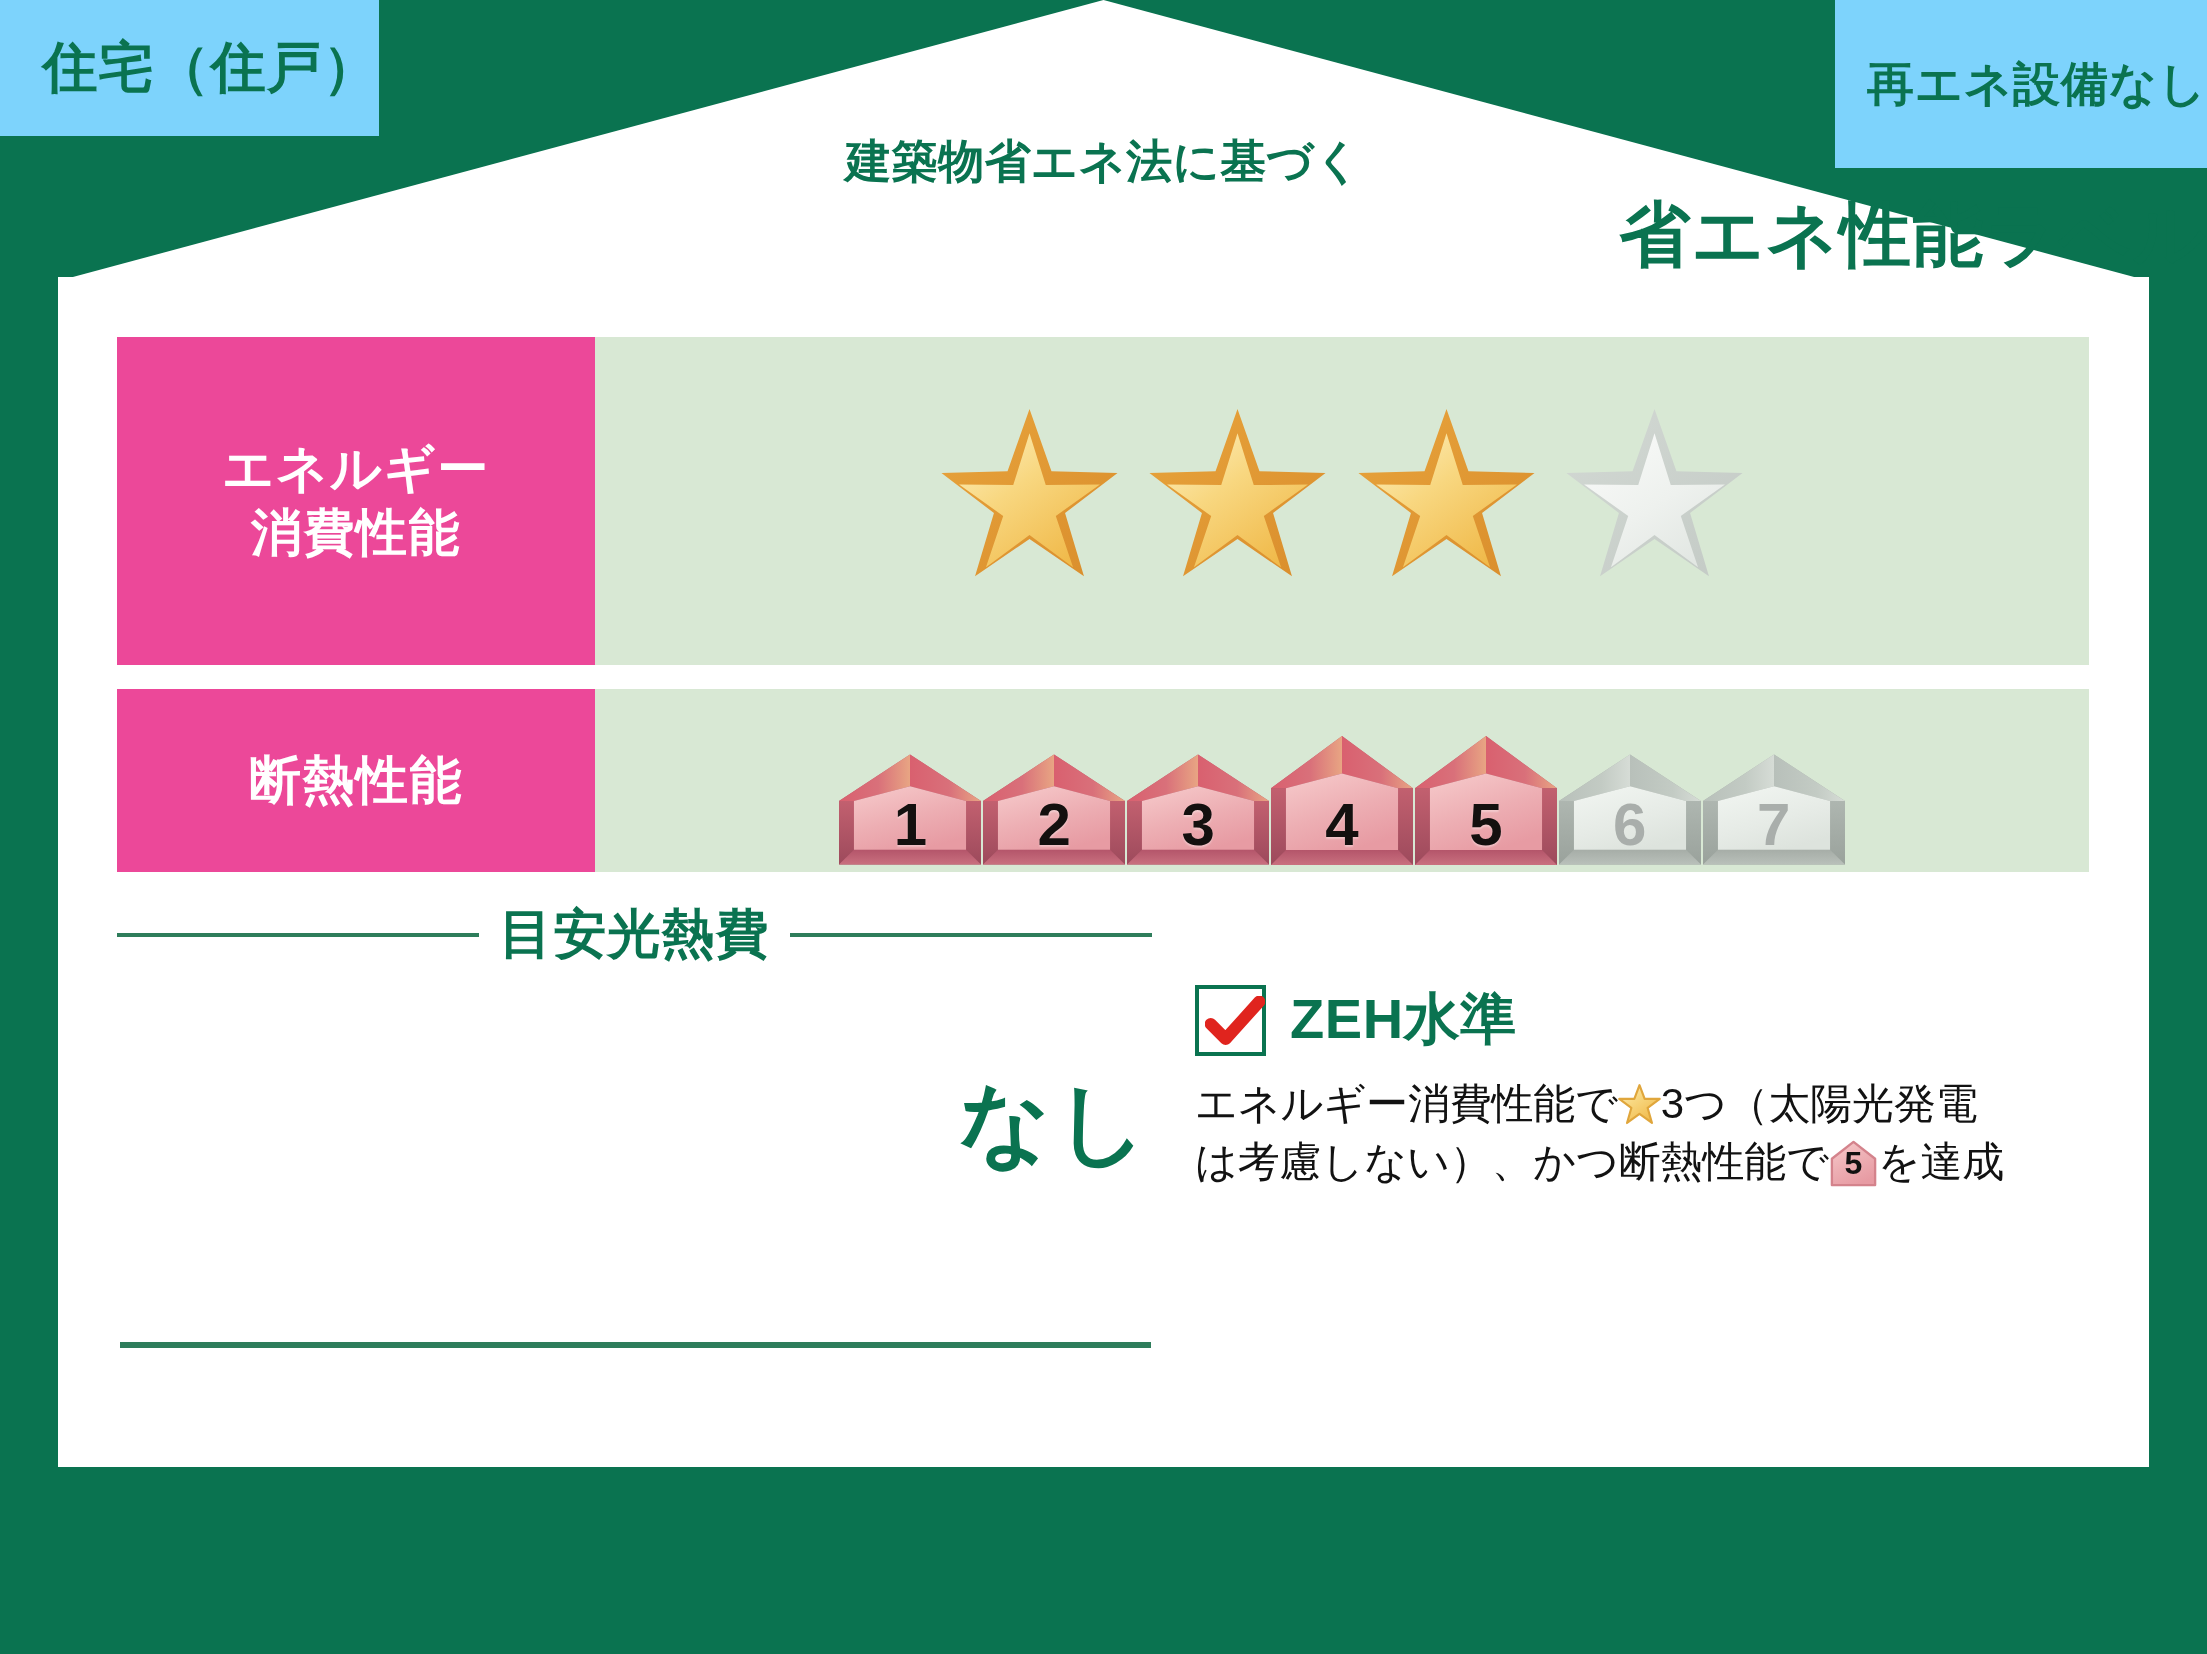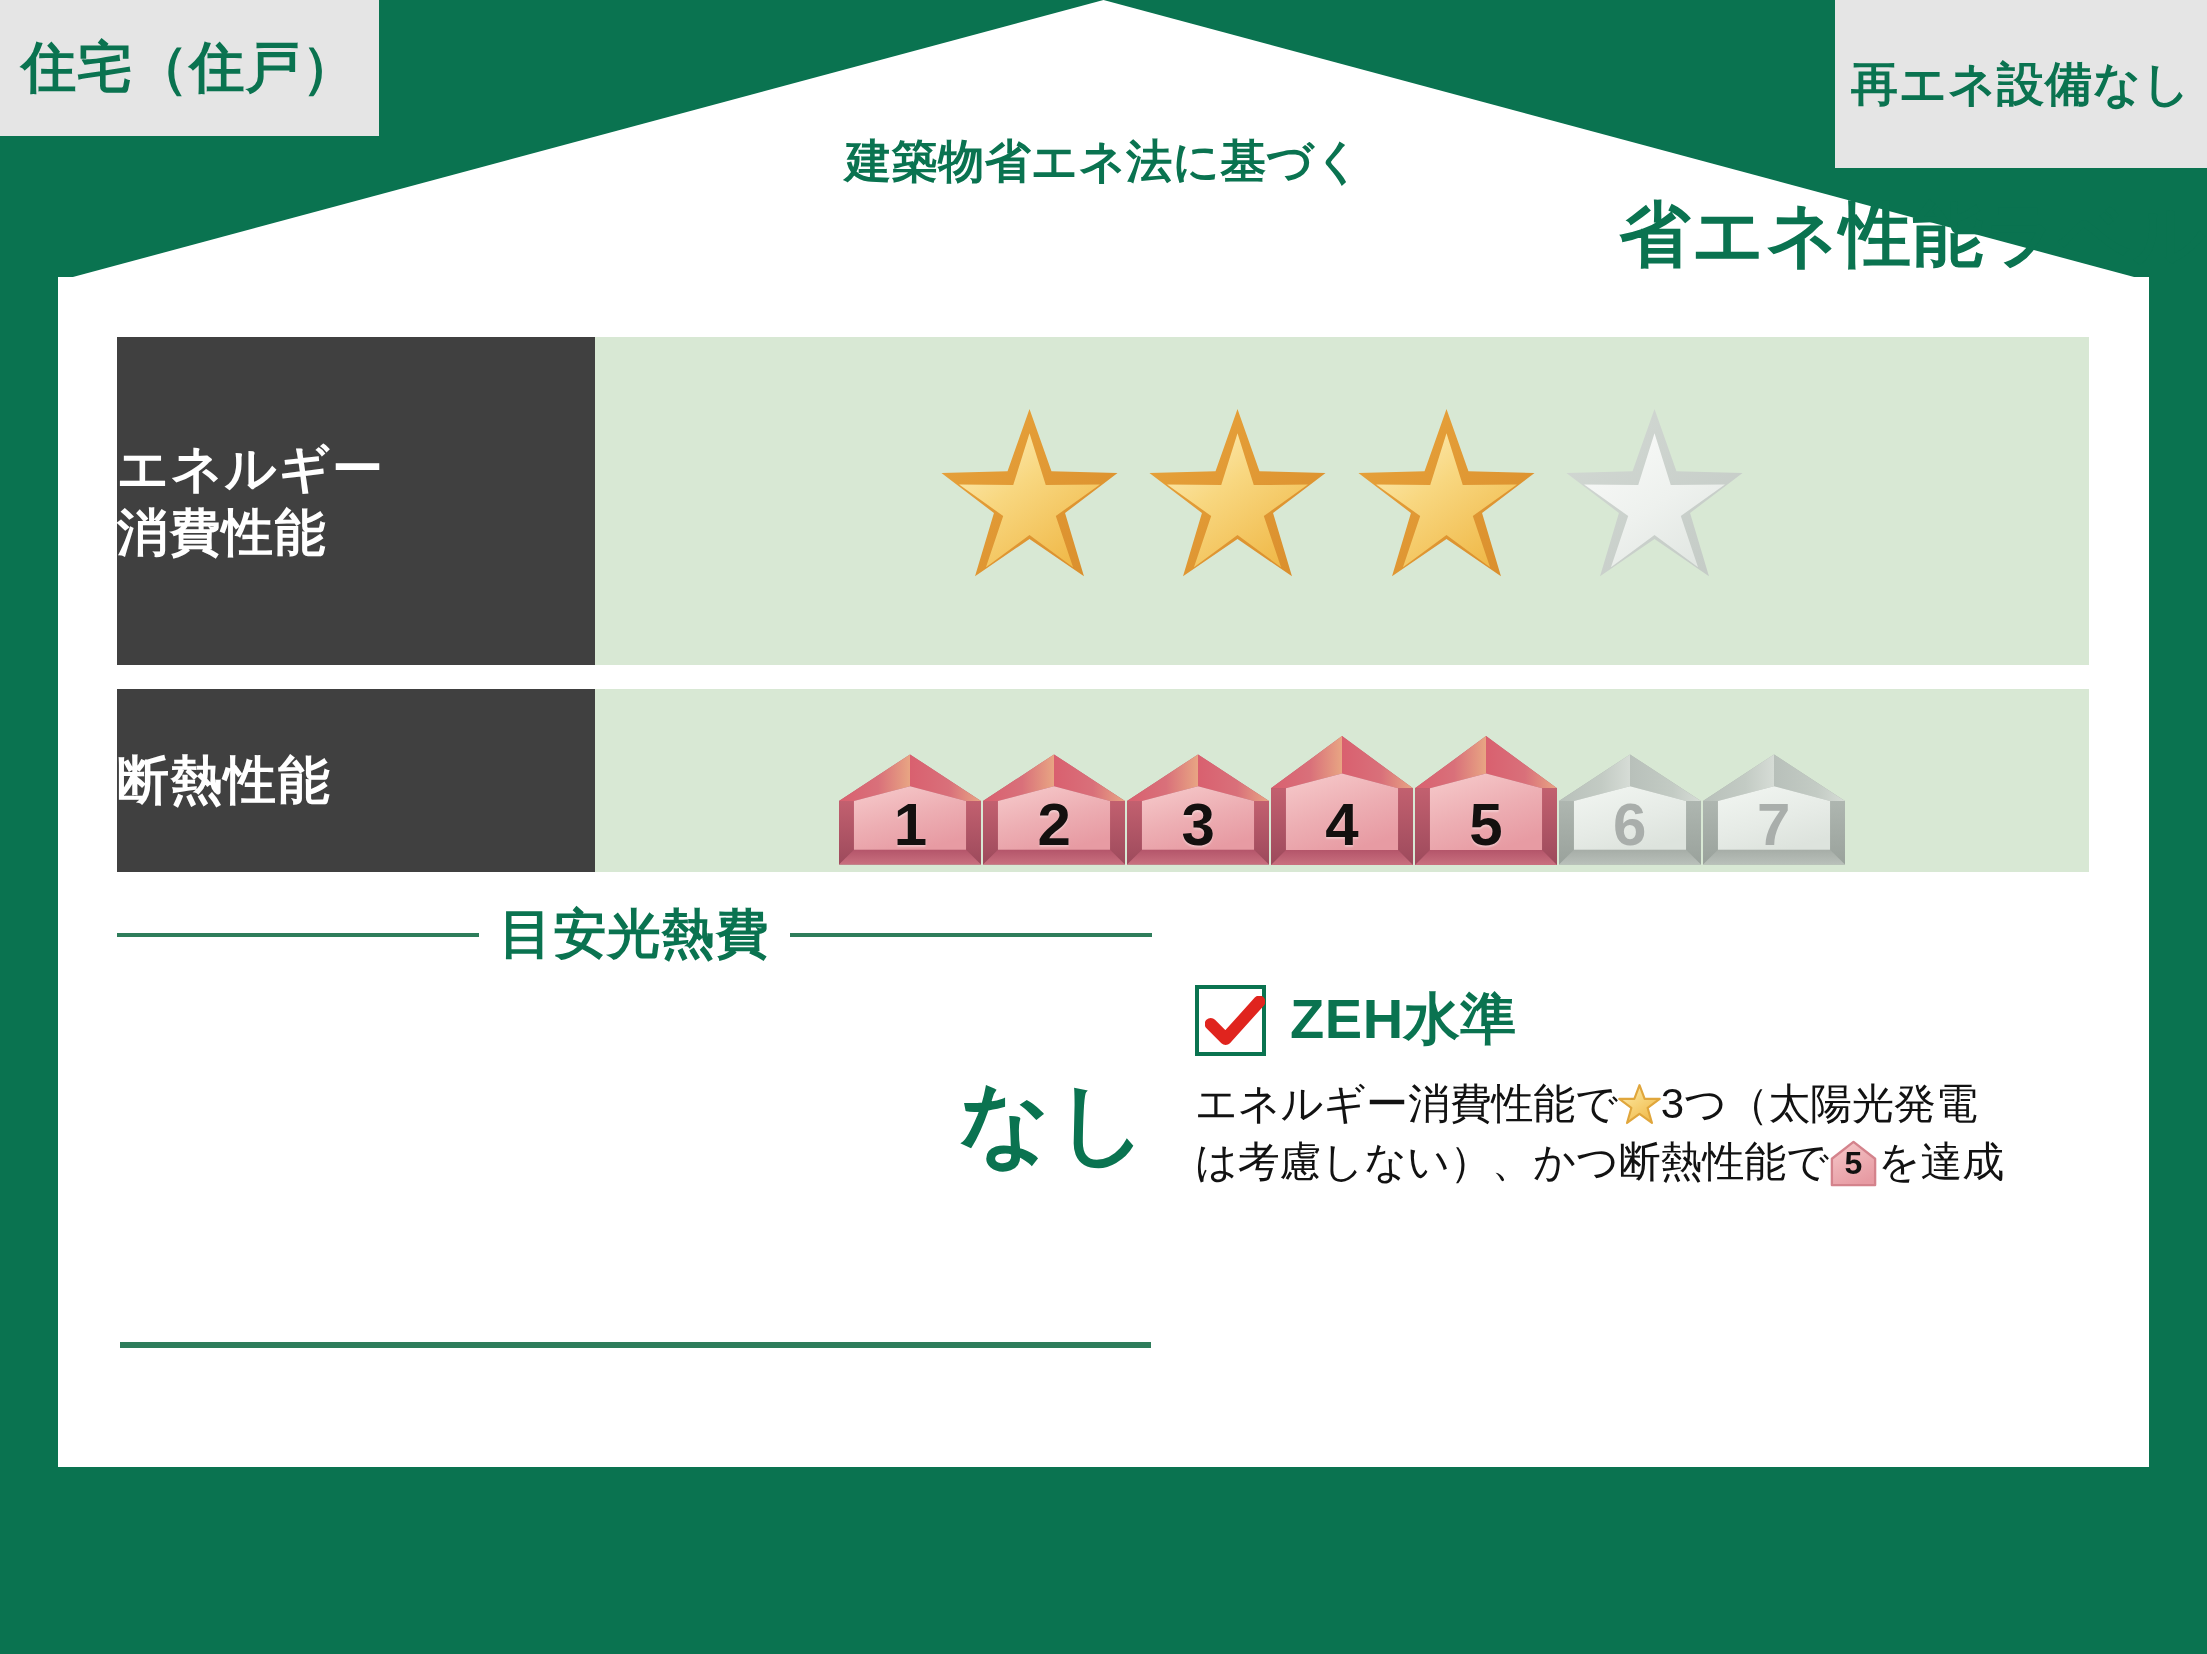--- a/index.html
+++ b/index.html
@@ -32,24 +32,24 @@
     position:absolute;
     left:58px; top:0px;
     width:2091px; height:281px;
     background:#ffffff;
     clip-path: polygon(0% 100%, 50% 0%, 100% 100%);
   }
 
   
   .badge-top {
     position:absolute;
-    background:#e5e5e5;
+    background:#7dd3fc;
     color:#0a7350;
     font-weight:bold;
-    display:flex; align-items:center; justify-content:center;
+    display:flex; align-items:center; justify-content:flex-end;
     letter-spacing:.02em;
     white-space:nowrap;
   }
 
   
   .title-wrap {
     position:absolute;
     left:0; right:0; top:136px;
     text-align:center;
     color:#0a7350;
@@ -64,25 +64,25 @@
   }
 
   
   .rows { position:absolute; left:117px; top:337px; width:1972px; }
   .rating-row {
     display:flex;
     width:100%;
     margin-bottom:24px;
   }
   .row-label {
-    background:#404040;
+    background:#ec4899;
     color:#ffffff;
     font-weight:bold;
     display:flex; flex-direction:column;
-    align-items:flex-start; justify-content:center;
+    align-items:center; justify-content:center;
     flex:0 0 478px;
     line-height:1.25;
     font-size:51px;
     letter-spacing:.03em;
   }
   .row-body {
     background:#d8e8d4;
     flex:1 1 auto;
     display:flex; align-items:center; justify-content:center;
   }

